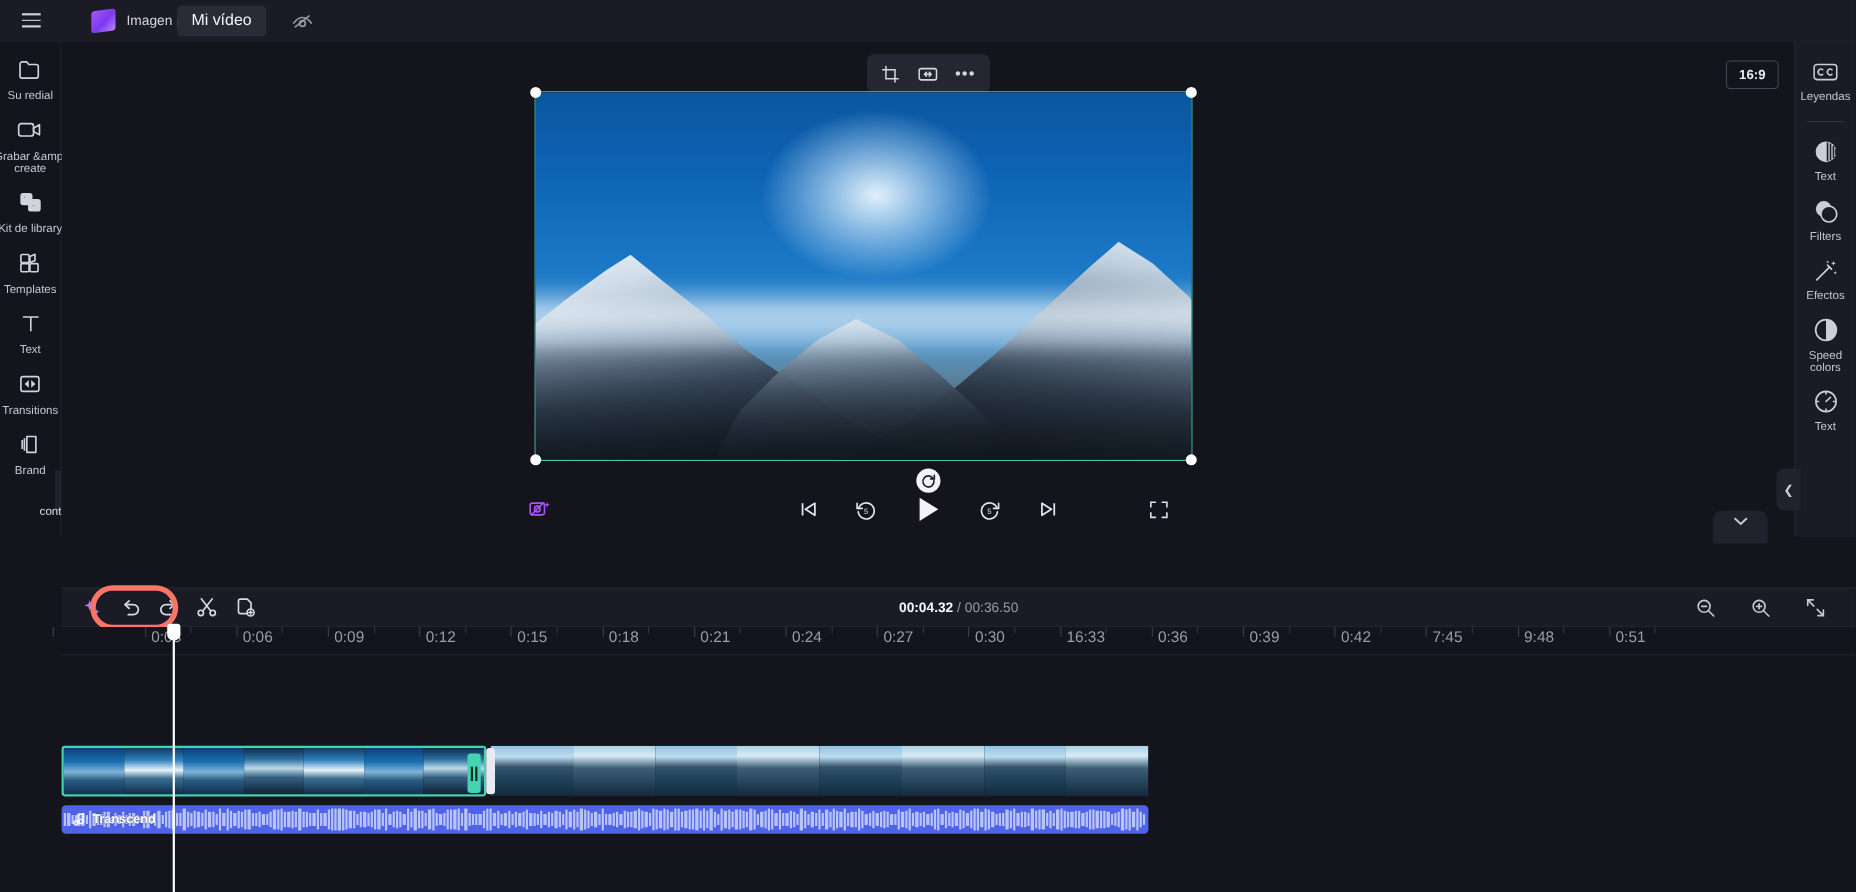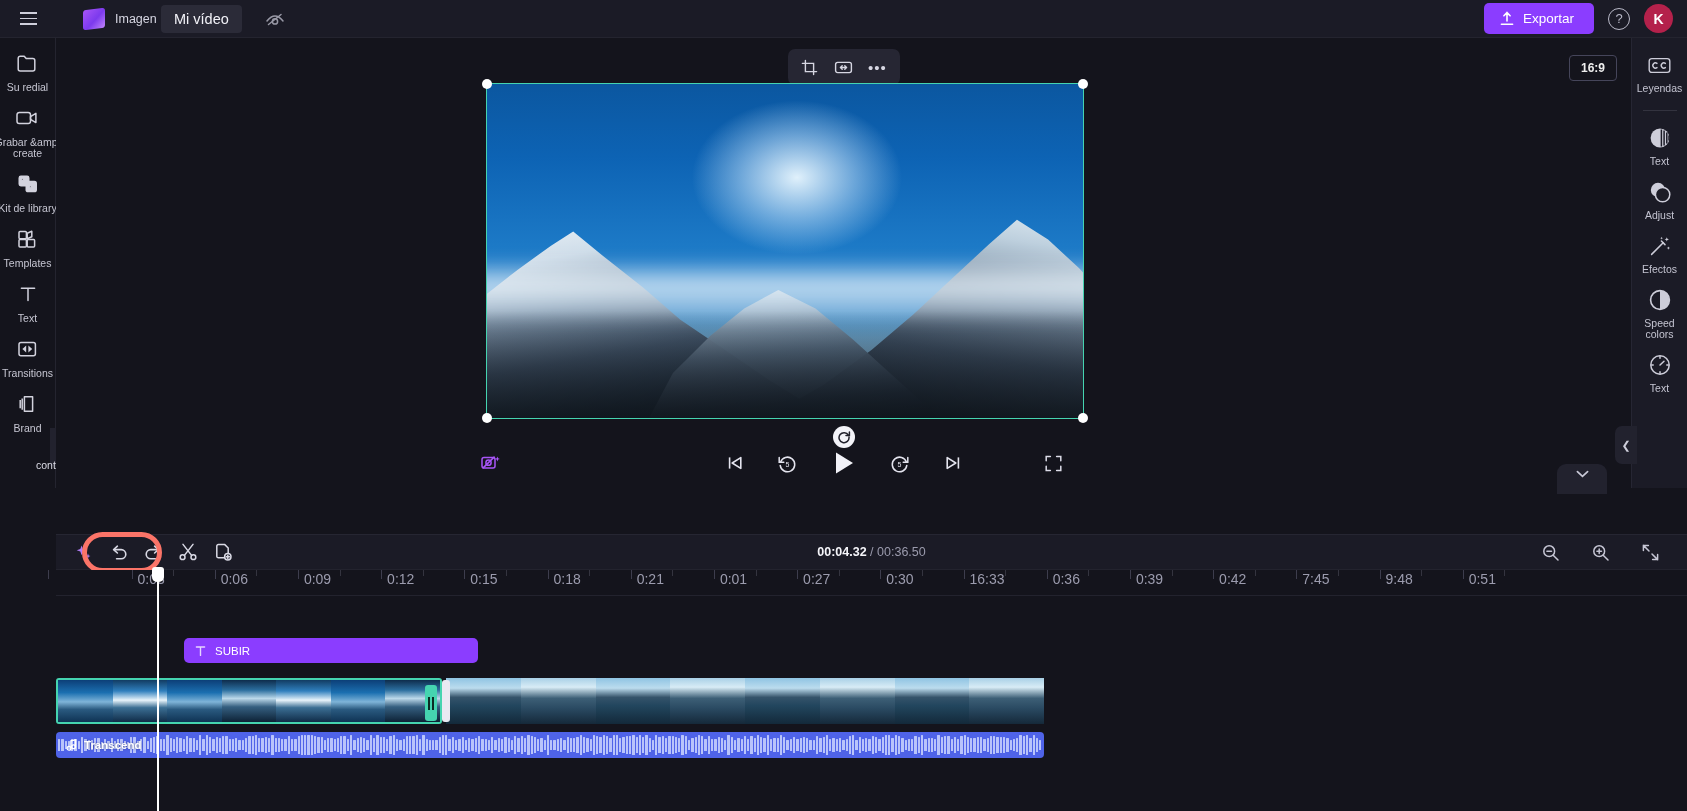--- a/index.html
+++ b/index.html
@@ -245,30 +245,20 @@
       </div>
     <div class="proj-logo"></div>
     <div class="proj-sub">Imagen prediseñada</div>
     <div class="title-box">Mi vídeo</div>
     <div class="eye-off">
       <svg width="22" height="22" viewBox="0 0 22 22" fill="none" stroke="#c9c9d7" stroke-width="1.5" stroke-linecap="round">
         <path d="M3 13c2.6-3.4 5.3-5.1 8-5.1s5.4 1.7 8 5.1"></path>
         <circle cx="11" cy="13.4" r="2.6"></circle>
         <path d="M4.5 16.5 17 6.5"></path>
       </svg>
-    </div>
-    <div class="top-right">
-      <div class="export-btn">
-        <svg width="14" height="15" viewBox="0 0 14 15" fill="none" stroke="#fff" stroke-width="1.6" stroke-linecap="round">
-          <path d="M7 10V1.6M7 1.6 3.9 4.8M7 1.6l3.1 3.2M1.4 13.2h11.2"></path>
-        </svg>
-        <span>Exportar</span>
-      </div>
-      <div class="help-ic">?</div>
-      <div class="avatar">K</div>
     </div>
   </div>
 
   <div class="rail-left">
     <div class="rail-item">
       <div class="rail-ic">
         <svg width="23" height="21" viewBox="0 0 23 21" fill="none" stroke="#d2d2dd" stroke-width="1.5" stroke-linejoin="round">
           <path d="M2.2 5.2a2 2 0 0 1 2-2h4l2 2.4h6.6a2 2 0 0 1 2 2v8.4a2 2 0 0 1-2 2H4.2a2 2 0 0 1-2-2z"></path>
         </svg>
       </div>
@@ -466,21 +456,21 @@
       <div class="rr-lbl">Text</div>
     </div>
 
     <div class="rr-item">
       <div class="rr-ic">
         <svg width="24" height="24" viewBox="0 0 24 24" fill="none" stroke="#cdcdd9" stroke-width="1.5">
           <circle cx="10" cy="10" r="7.2" fill="#cdcdd9" stroke="none"></circle>
           <circle cx="14.6" cy="14.6" r="7.2" fill="#1b1b26"></circle>
         </svg>
       </div>
-      <div class="rr-lbl">Adjust</div>
+      <div class="rr-lbl">Filters</div>
     </div>
 
     <div class="rr-item">
       <div class="rr-ic">
         <svg width="24" height="24" viewBox="0 0 24 24" fill="none" stroke="#cdcdd9" stroke-width="1.5" stroke-linecap="round">
           <path d="M3.6 20.4 15.2 8.8"></path>
             <path d="M13.4 7l3.6 3.6"></path>
           <path d="M18.8 3.2l.6 1.6 1.6.6-1.6.6-.6 1.6-.6-1.6-1.6-.6 1.6-.6z" fill="#cdcdd9" stroke="none"></path>
           <path d="M20.4 12.4l.45 1.2 1.2.45-1.2.45-.45 1.2-.45-1.2-1.2-.45 1.2-.45z" fill="#cdcdd9" stroke="none"></path>
           <path d="M13.6 2.8l.4 1 1 .4-1 .4-.4 1-.4-1-1-.4 1-.4z" fill="#cdcdd9" stroke="none"></path>
@@ -624,21 +614,21 @@
       </div>
       <div class="tick" style="left: 574.7px;">
         <i></i>
         <span>0:21</span>
       </div>
       <div class="tick minor" style="left: 616.3px;">
         <i></i>
       </div>
       <div class="tick" style="left: 657.9px;">
         <i></i>
-        <span>0:01</span>
+        <span>0:24</span>
       </div>
       <div class="tick minor" style="left: 699.5px;">
         <i></i>
       </div>
       <div class="tick" style="left: 741.1px;">
         <i></i>
         <span>0:27</span>
       </div>
       <div class="tick minor" style="left: 782.7px;">
         <i></i>
@@ -699,26 +689,20 @@
       <div class="tick minor" style="left: 1448.3px;">
         <i></i>
       </div>
       <div class="tick" style="left: -8px;">
         <i></i>
       </div>
     </div>
 
   <div class="tracks">
 
-    <div class="clip-text">
-      <svg width="11" height="12" viewBox="0 0 11 12" fill="none" stroke="#e6d5ff" stroke-width="1.4" stroke-linecap="round">
-        <path d="M1.4 2h8.2M5.5 2v8.4"></path>
-      </svg>
-      <span>SUBIR</span>
-    </div>
 
     <div class="vid-track">
       <div class="vclip sel" style="width:386px;">
         <div class="thumbs">
           <div class="thumb tA"></div>
             <div class="thumb tB"></div>
             <div class="thumb tA"></div>
           <div class="thumb tC"></div>
             <div class="thumb tB"></div>
             <div class="thumb tA"></div>

